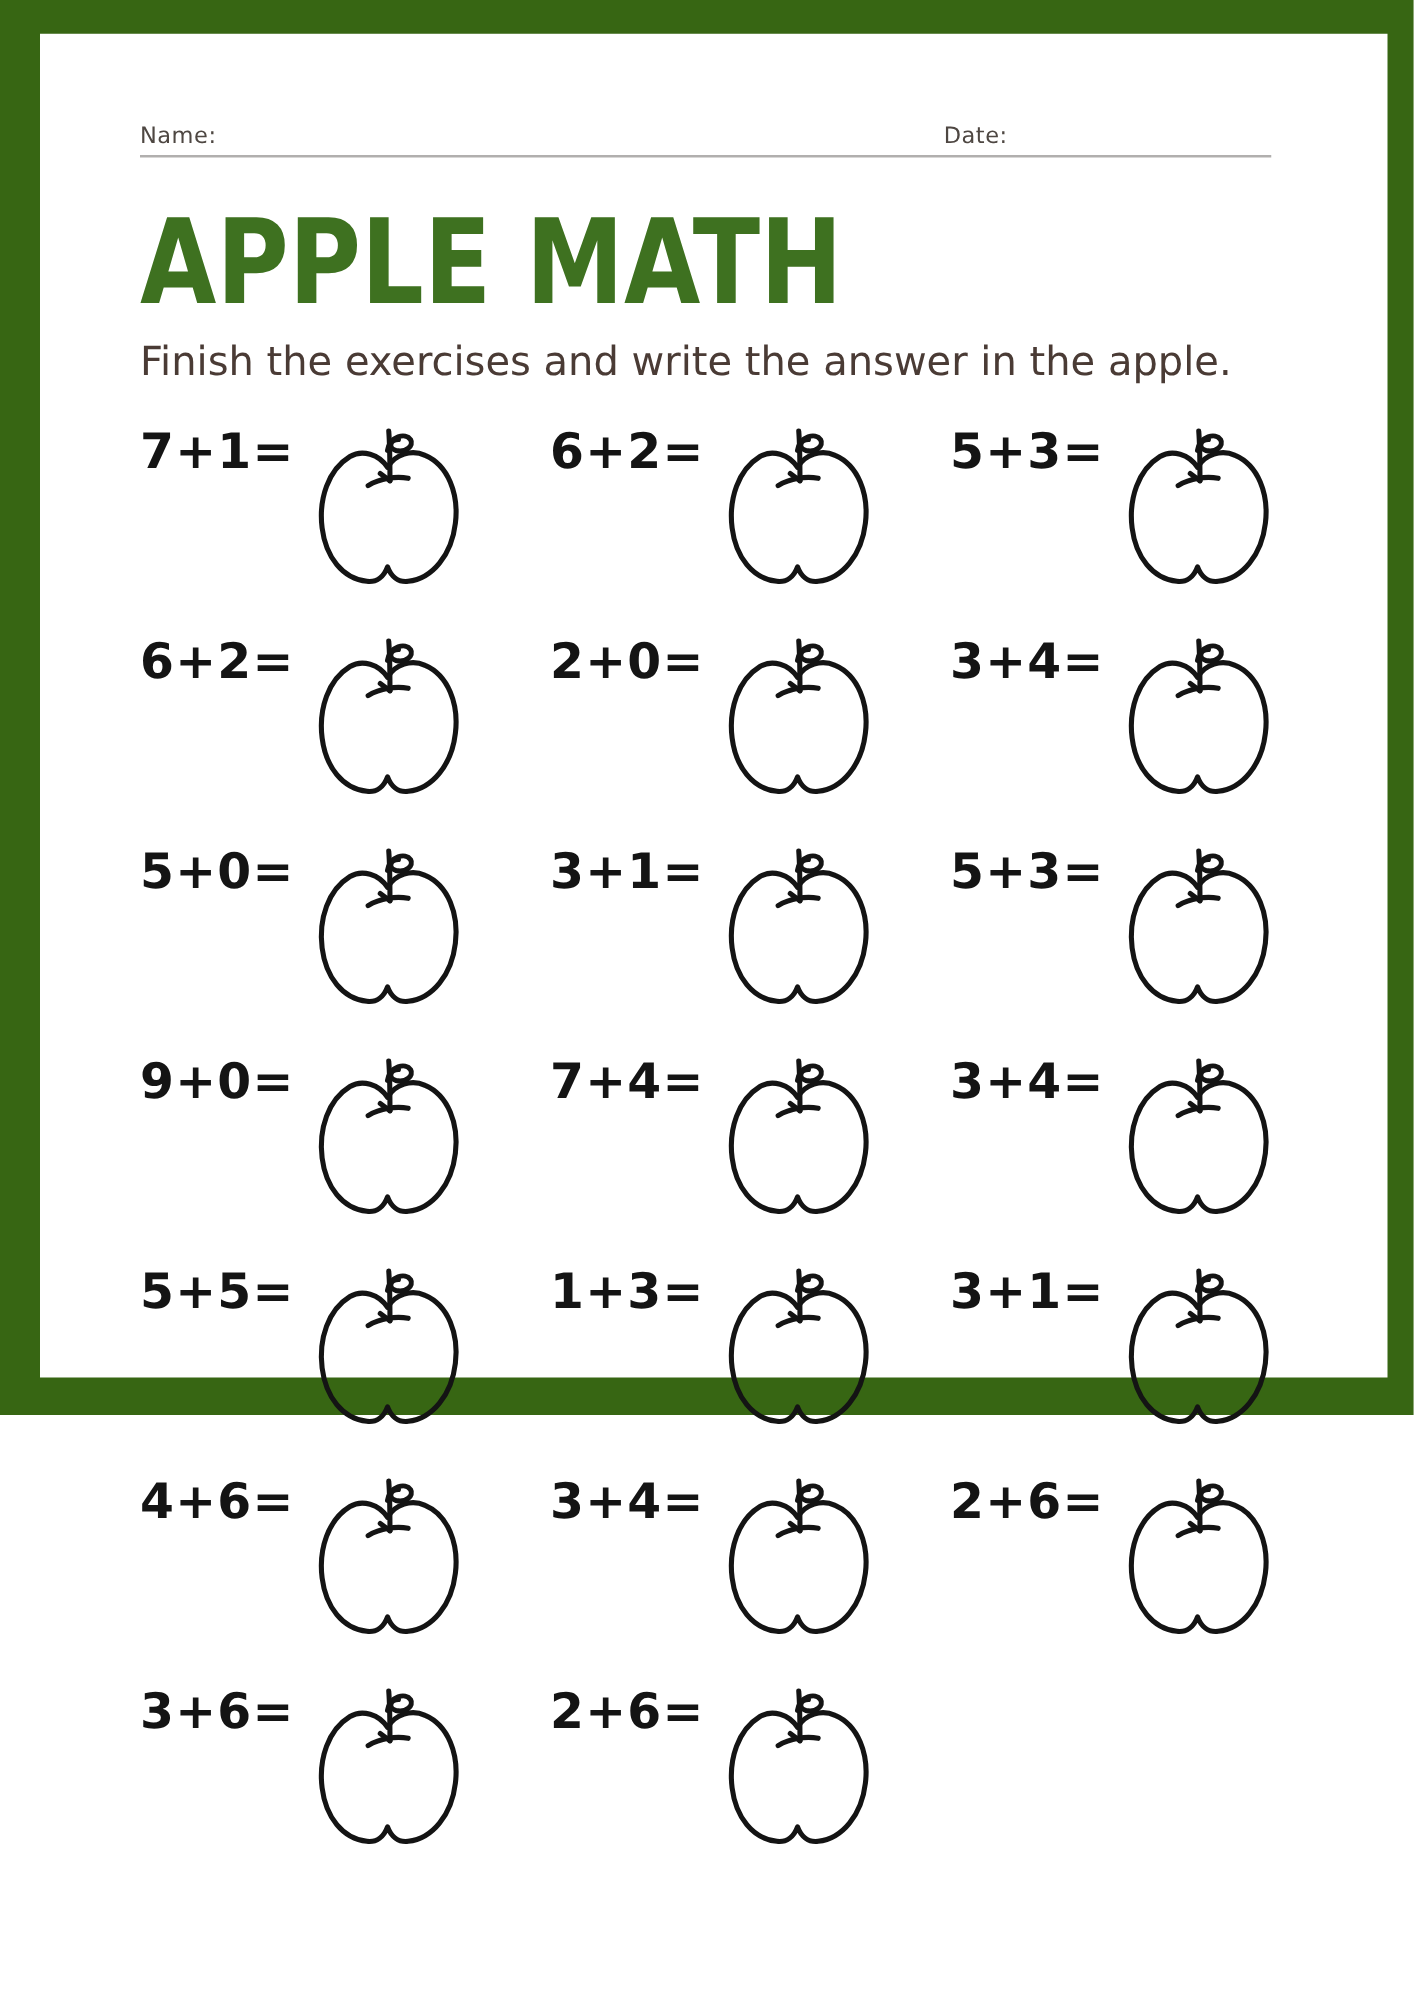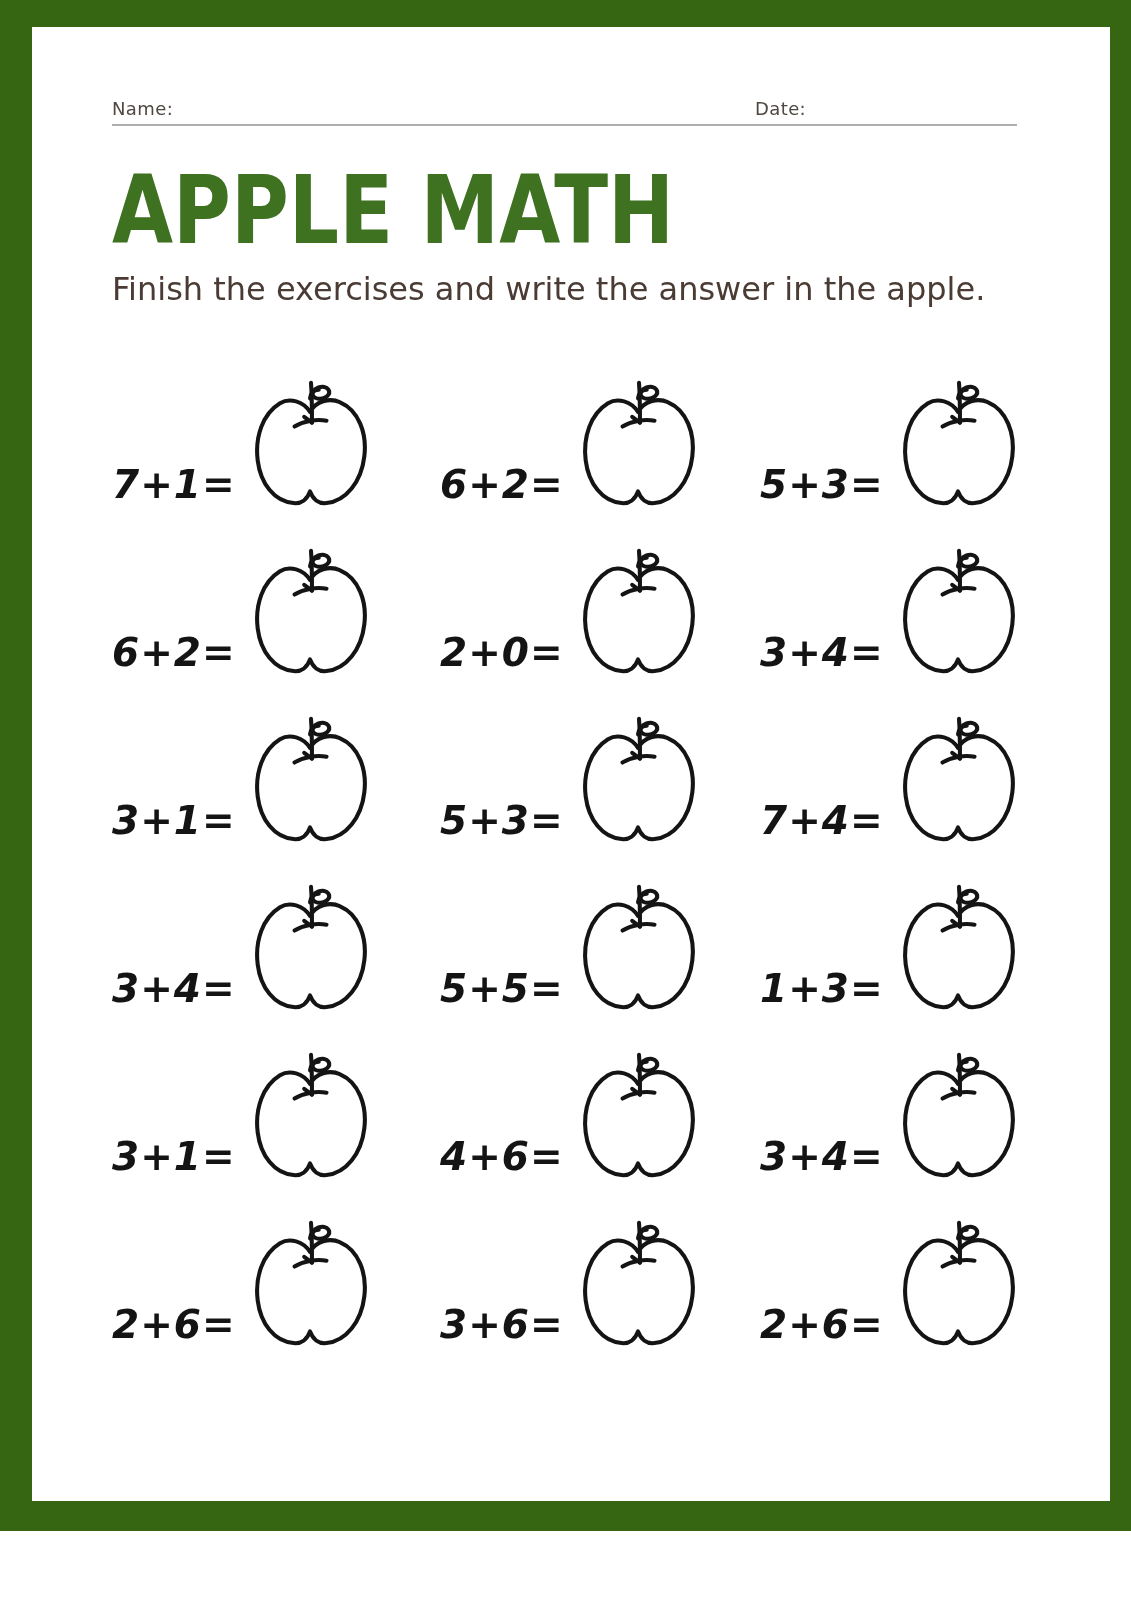--- a/index.html
+++ b/index.html
@@ -12,21 +12,21 @@
     --rule-gray:#b1afae;
   }
   *{margin:0;padding:0;box-sizing:border-box;}
   html,body{background:#fff;}
   body{
     width:1131px;height:1600px;
     font-family:"DejaVu Sans","Liberation Sans",sans-serif;
     overflow:hidden;
   }
   .page{
-    width:1131px;height:1531px;
+    width:1131px;height:1132px;
     background:var(--paper);
     border-style:solid;
     border-color:var(--border-green);
     border-width:27px 21px 30px 32px;
     position:relative;
   }
   .sheet{
     position:relative;
     height:100%;
     padding-left:80px;
@@ -68,22 +68,21 @@
   }
   
   .grid{
     margin-top:30px;
     display:grid;
     grid-template-columns:328px 320px auto;
     grid-auto-rows:168px;
   }
   .cell{
     display:flex;
-    align-items:flex-end;
-    font-style:italic;
+    align-items:flex-start;
   }
   .problem{
     flex:none;
     width:112px;
     font-size:39px;
     font-weight:bold;
     letter-spacing:1px;
     color:var(--ink);
     white-space:nowrap;
   }
@@ -160,32 +159,44 @@
           </svg>
       </div>
       <div class="cell">
         <span class="problem">3+4=</span>
         <svg class="apple" viewBox="0 0 130 134">
             <use href="#apple"></use>
           </svg>
       </div>
 
       <div class="cell">
+        <span class="problem">5+0=</span>
+        <svg class="apple" viewBox="0 0 130 134">
+            <use href="#apple"></use>
+          </svg>
+      </div>
+      <div class="cell">
         <span class="problem">3+1=</span>
         <svg class="apple" viewBox="0 0 130 134">
             <use href="#apple"></use>
           </svg>
       </div>
       <div class="cell">
         <span class="problem">5+3=</span>
         <svg class="apple" viewBox="0 0 130 134">
             <use href="#apple"></use>
           </svg>
       </div>
 
+      <div class="cell">
+        <span class="problem">9+0=</span>
+        <svg class="apple" viewBox="0 0 130 134">
+            <use href="#apple"></use>
+          </svg>
+      </div>
       <div class="cell">
         <span class="problem">7+4=</span>
         <svg class="apple" viewBox="0 0 130 134">
             <use href="#apple"></use>
           </svg>
       </div>
       <div class="cell">
         <span class="problem">3+4=</span>
         <svg class="apple" viewBox="0 0 130 134">
             <use href="#apple"></use>

